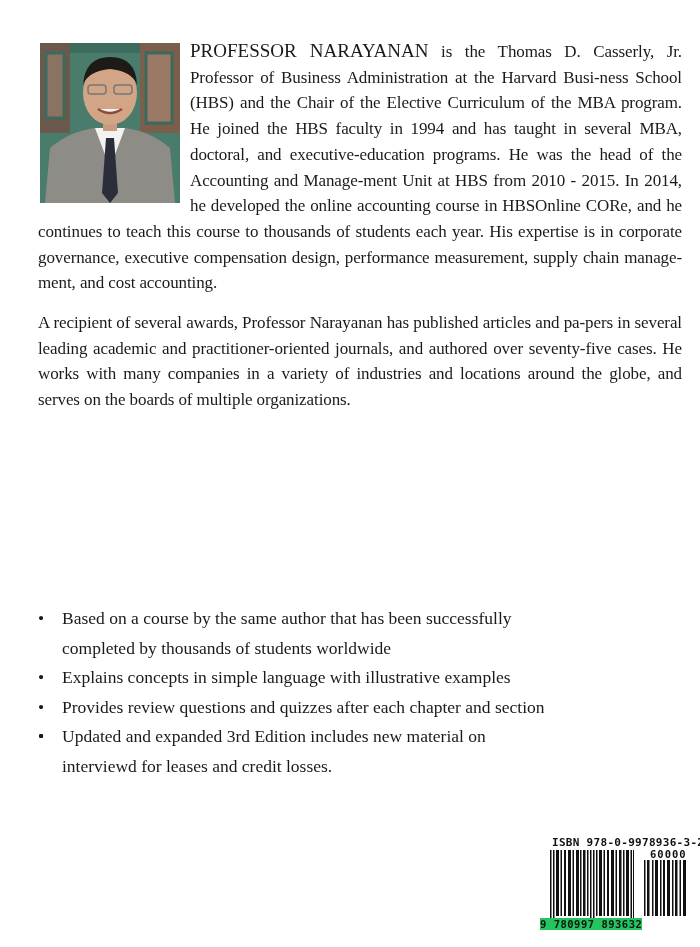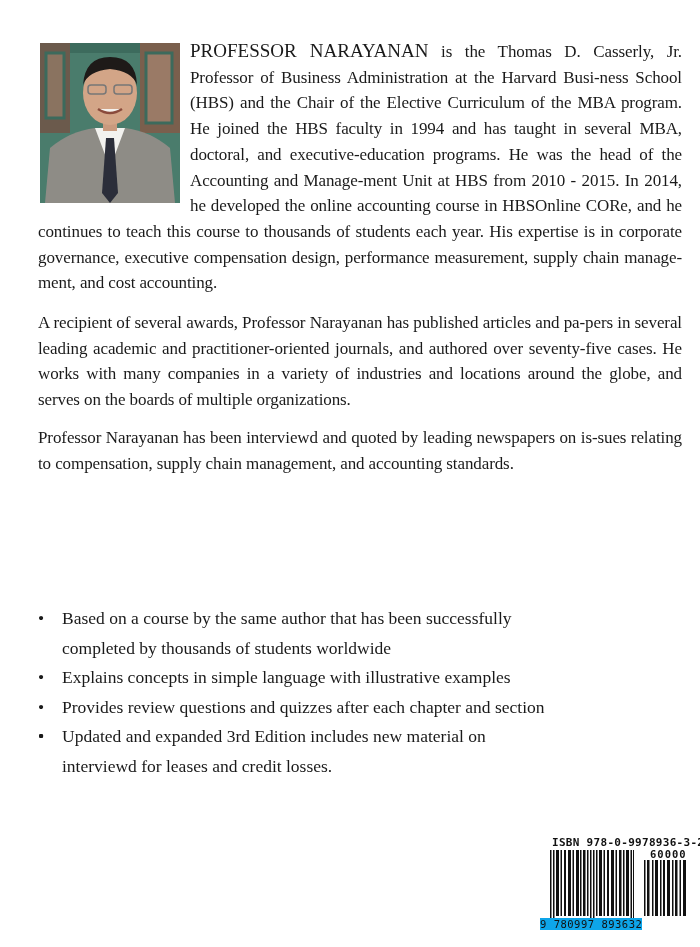--- a/index.html
+++ b/index.html
@@ -28,21 +28,21 @@
   .highlights li .bullet { position:absolute; left:2px; top:0; }
 
   .barcode { position:absolute; left:540px; top:836px; width:155px; height:96px; }
   .isbn-text { position:absolute; left:12px; top:0; font-family:"DejaVu Sans Mono", "Liberation Mono", monospace;
                font-size:11px; letter-spacing:0.3px; font-weight:bold; color:#111; white-space:nowrap; }
   .price-text { position:absolute; left:110px; top:12px; font-family:"DejaVu Sans Mono", monospace;
                 font-size:10.5px; font-weight:bold; letter-spacing:1px; color:#111; }
   .bars-main { position:absolute; left:10px; top:14px; }
   .bars-addon { position:absolute; left:104px; top:24px; }
   .ean-text { position:absolute; left:0; top:82px; font-family:"DejaVu Sans Mono", monospace;
-              font-size:10.5px; font-weight:normal; color:#111; letter-spacing:0.5px; background:#0ea5e9; white-space:nowrap; }
+              font-size:10.5px; font-weight:bold; color:#111; letter-spacing:0.5px; background:#22c55e; white-space:nowrap; }
 </style>
 </head>
 <body>
 
 <div class="page">
 
   <div class="photo">
     <svg width="140" height="160" viewBox="0 0 140 160">
       <rect width="140" height="160" fill="#4a7c6c"></rect>
       <rect x="0" y="0" width="30" height="90" fill="#6b5a4c"></rect>
@@ -59,21 +59,20 @@
       <rect x="48" y="42" width="18" height="9" rx="3" fill="none" stroke="#777" stroke-width="1.5"></rect>
       <rect x="74" y="42" width="18" height="9" rx="3" fill="none" stroke="#777" stroke-width="1.5"></rect>
       <path d="M58 66 Q70 74 82 66" stroke="#8a4b3c" stroke-width="2.5" fill="#f4f1ec"></path>
     </svg>
   </div>
 
   <div class="bio">
     <div class="float-spacer"></div>
     <p><span class="lead">PROFESSOR NARAYANAN</span><span> is the Thomas D. Casserly, Jr. Professor of Business Administration at the Harvard Busi-ness School (HBS) and the Chair of the Elective Curriculum of the MBA program. He joined the HBS faculty in 1994 and has taught in several MBA, doctoral, and executive-education programs. He was the head of the Accounting and Manage-ment Unit at HBS from 2010 - 2015. In 2014, he developed the online accounting course in HBSOnline CORe, and he continues to teach this course  to thousands of students each year. His expertise is in corporate governance, executive compensation design, performance measurement, supply chain manage-ment, and cost accounting.</span></p>
     <p class="para2">A recipient of several awards, Professor Narayanan has published articles and pa-pers in several leading academic and practitioner-oriented journals, and authored over seventy-five cases.  He works with many companies in a variety of industries and locations around the globe, and serves on the boards of multiple organizations.</p>
-    <p class="para3">Professor Narayanan has been interviewd and quoted by leading newspapers on is-sues relating to compensation, supply chain management, and accounting standards.</p>
   </div>
 
 
   <ul class="highlights">
     <li><span class="bullet">•</span><span style="display:inline-block;width:490px;">Based on a course by the same author that has been successfully completed by thousands of students worldwide</span></li>
     <li><span class="bullet">•</span><span>Explains concepts in simple language with illustrative examples</span></li>
     <li><span class="bullet">•</span><span>Provides review questions and quizzes after each chapter and section</span></li>
     <li><span class="bullet">•</span></li>
     <li><span class="bullet">•</span></li>
     <li><span class="bullet">•</span><span style="display:inline-block;width:460px;">Updated and expanded 3rd Edition includes new material on interviewd for leases and credit losses.</span></li>

